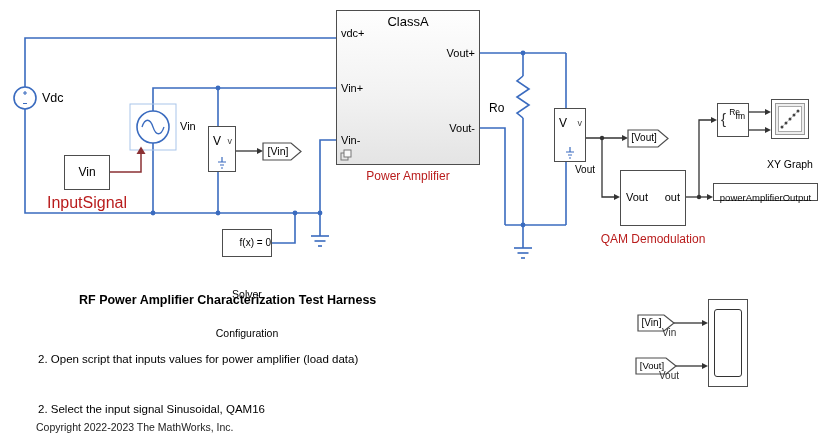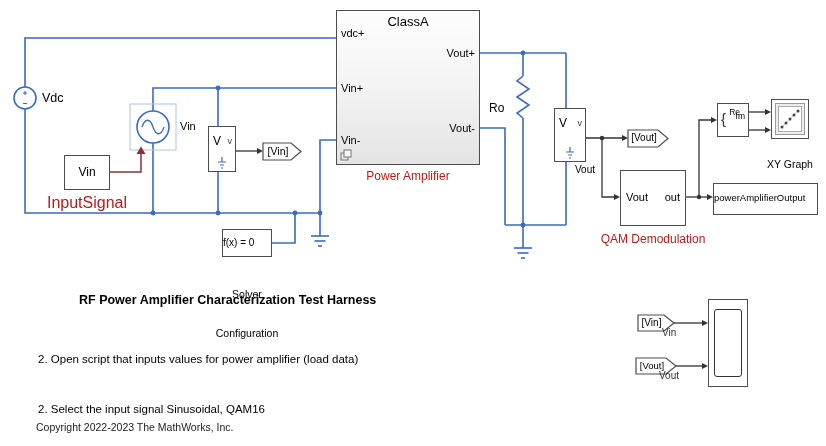--- a/index.html
+++ b/index.html
@@ -159,21 +159,21 @@
   <div class="txt center taglabel" style="left:628px;top:132px;width:32px;">[Vout]</div>
   <div class="txt center taglabel" style="left:637px;top:317px;width:29px;">[Vin]</div>
   <div class="txt center taglabel" style="left:636px;top:360px;width:32px;font-size:9.5px;">[Vout]</div>
 
   <div class="block" style="left:620px;top:170px;width:66px;height:56px;">
     <div class="port" style="left:5px;top:20px;">Vout</div>
     <div class="port" style="right:5px;top:20px;">out</div>
   </div>
   <div class="txt center blklabel" style="left:570px;top:232px;width:166px;">QAM Demodulation</div>
 
-  <div class="block" style="left:713px;top:183px;width:105px;height:32px;line-height:28px;text-align:left;font-size:9.5px;">
+  <div class="block" style="left:713px;top:183px;width:105px;height:18px;line-height:28px;text-align:center;font-size:9.5px;">
     <span>powerAmplifierOutput</span>
   </div>
 
   <div class="block" style="left:717px;top:103px;width:32px;height:34px;">
     <span style="position:absolute;left:3px;top:6px;font-size:15px;color:#333;">{</span>
     <span style="position:absolute;right:8px;top:3px;font-size:8.5px;">Re</span>
     <span style="position:absolute;right:3px;bottom:15px;font-size:8.5px;">Im</span>
   </div>
 
   <div class="block" style="left:771px;top:99px;width:38px;height:40px;">
@@ -185,21 +185,21 @@
         <circle cx="7" cy="24" r="1.5"></circle>
           <circle cx="11" cy="20" r="1.5"></circle>
         <circle cx="15" cy="16" r="1.5"></circle>
           <circle cx="19" cy="12" r="1.5"></circle>
         <circle cx="23" cy="8" r="1.5"></circle>
       </g>
     </svg>
   </div>
   <div class="txt center" style="left:755px;top:158px;width:70px;font-size:10.5px;">XY Graph</div>
 
-  <div class="block" style="left:222px;top:229px;width:50px;height:28px;line-height:26px;text-align:left;font-size:10px;">
+  <div class="block" style="left:222px;top:229px;width:50px;height:28px;line-height:26px;text-align:right;font-size:10px;">
     <span>f(x) = 0</span>
   </div>
   <div class="txt center" style="left:197px;top:262px;width:100px;font-size:10.5px;line-height:13px;">
     <div>Solver</div>
     <div>Configuration</div>
   </div>
 
   <div class="block" style="left:708px;top:299px;width:40px;height:88px;border-width:1.5px;">
     <div style="position:absolute;left:5px;top:9px;right:5px;bottom:9px;border:1.8px solid #333;border-radius:3px;"></div>
   </div>

